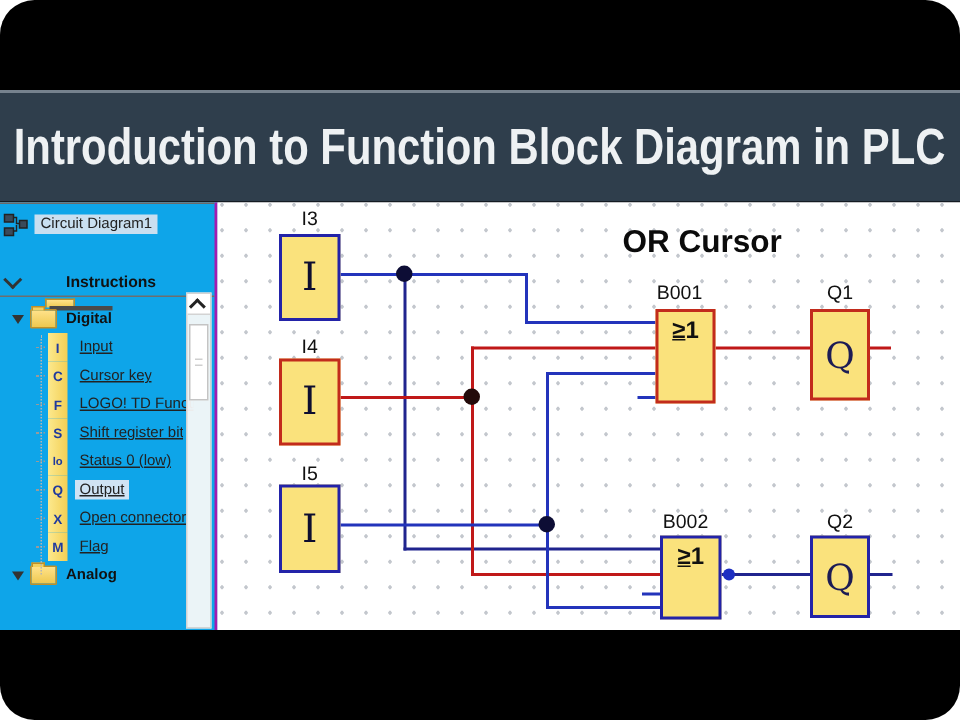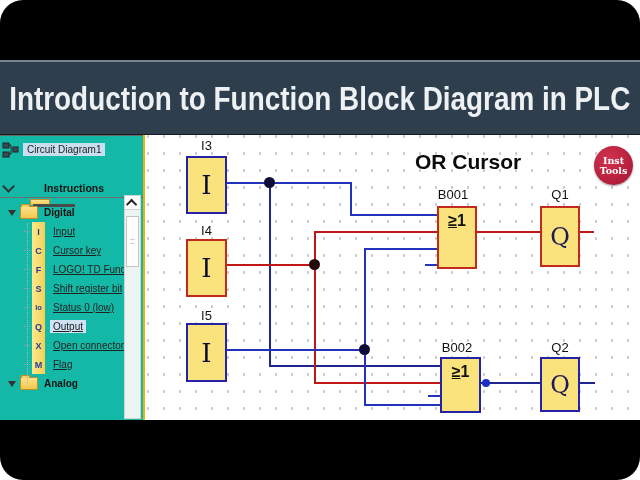--- a/index.html
+++ b/index.html
@@ -10,22 +10,22 @@
   .banner{position:absolute;left:0;top:60px;width:640px;height:72px;background:#2f3e4c;
           border-top:2px solid #76828e;border-bottom:3px solid #141b22;
           display:flex;align-items:center;justify-content:center;}
   .banner h1{margin:0;color:#eef1f3;font-size:34px;font-weight:bold;white-space:nowrap;
              transform:scaleX(0.82);transform-origin:center;letter-spacing:0;}
 
   
   .app{position:absolute;left:0;top:135px;width:640px;height:285px;background:#fff;}
 
   
-  .sidebar{position:absolute;left:0;top:0;width:143px;height:285px;background:#14b8a6;
-           border-right:2px solid #eab308;overflow:hidden;}
+  .sidebar{position:absolute;left:0;top:0;width:143px;height:285px;background:#0ea5e9;
+           border-right:2px solid #a21caf;overflow:hidden;}
   .sidebar-topstrip{position:absolute;left:0;top:-3px;width:143px;height:4px;background:#6a6a6a;}
   .project-row{position:absolute;left:2px;top:4px;height:20px;display:flex;align-items:center;}
   .project-row .label{font-size:10px;color:#222;background:#c9dff0;padding:1px 4px;margin-left:4px;}
   .instr-header{position:absolute;left:0;top:43px;width:143px;height:19px;display:flex;align-items:center;
                 border-bottom:1px solid #6e6e6e;}
   .chev{width:7px;height:7px;border-left:2px solid #333;border-bottom:2px solid #333;
         transform:rotate(-45deg);margin:0 5px 3px 4px;}
   .instr-header .label{font-size:10.5px;font-weight:bold;color:#111;padding-left:26px;}
   .folder-sliver{position:absolute;left:30px;top:64px;width:18px;height:5px;
                  background:linear-gradient(#ffe28a,#eec84f);border:1px solid #c09028;border-bottom:none;}
@@ -242,19 +242,15 @@
       <div class="blk-label" style="left:292px;top:205px;width:40px">B002</div>
       <div class="block b-navy" style="left:295px;top:222px;width:37px;height:52px">
           <span class="sym-ge"><u>≥</u>1</span>
         </div>
 
       <div class="blk-label" style="left:395px;top:205px;width:40px">Q2</div>
       <div class="block b-navy" style="left:395px;top:222px;width:36px;height:51px">
           <span class="sym-q">Q</span>
         </div>
 
-      <div class="inst-badge">
-        <span>Inst</span>
-        <span>Tools</span>
-      </div>
     </div>
   </div>
 </div>
 
 </body></html>

